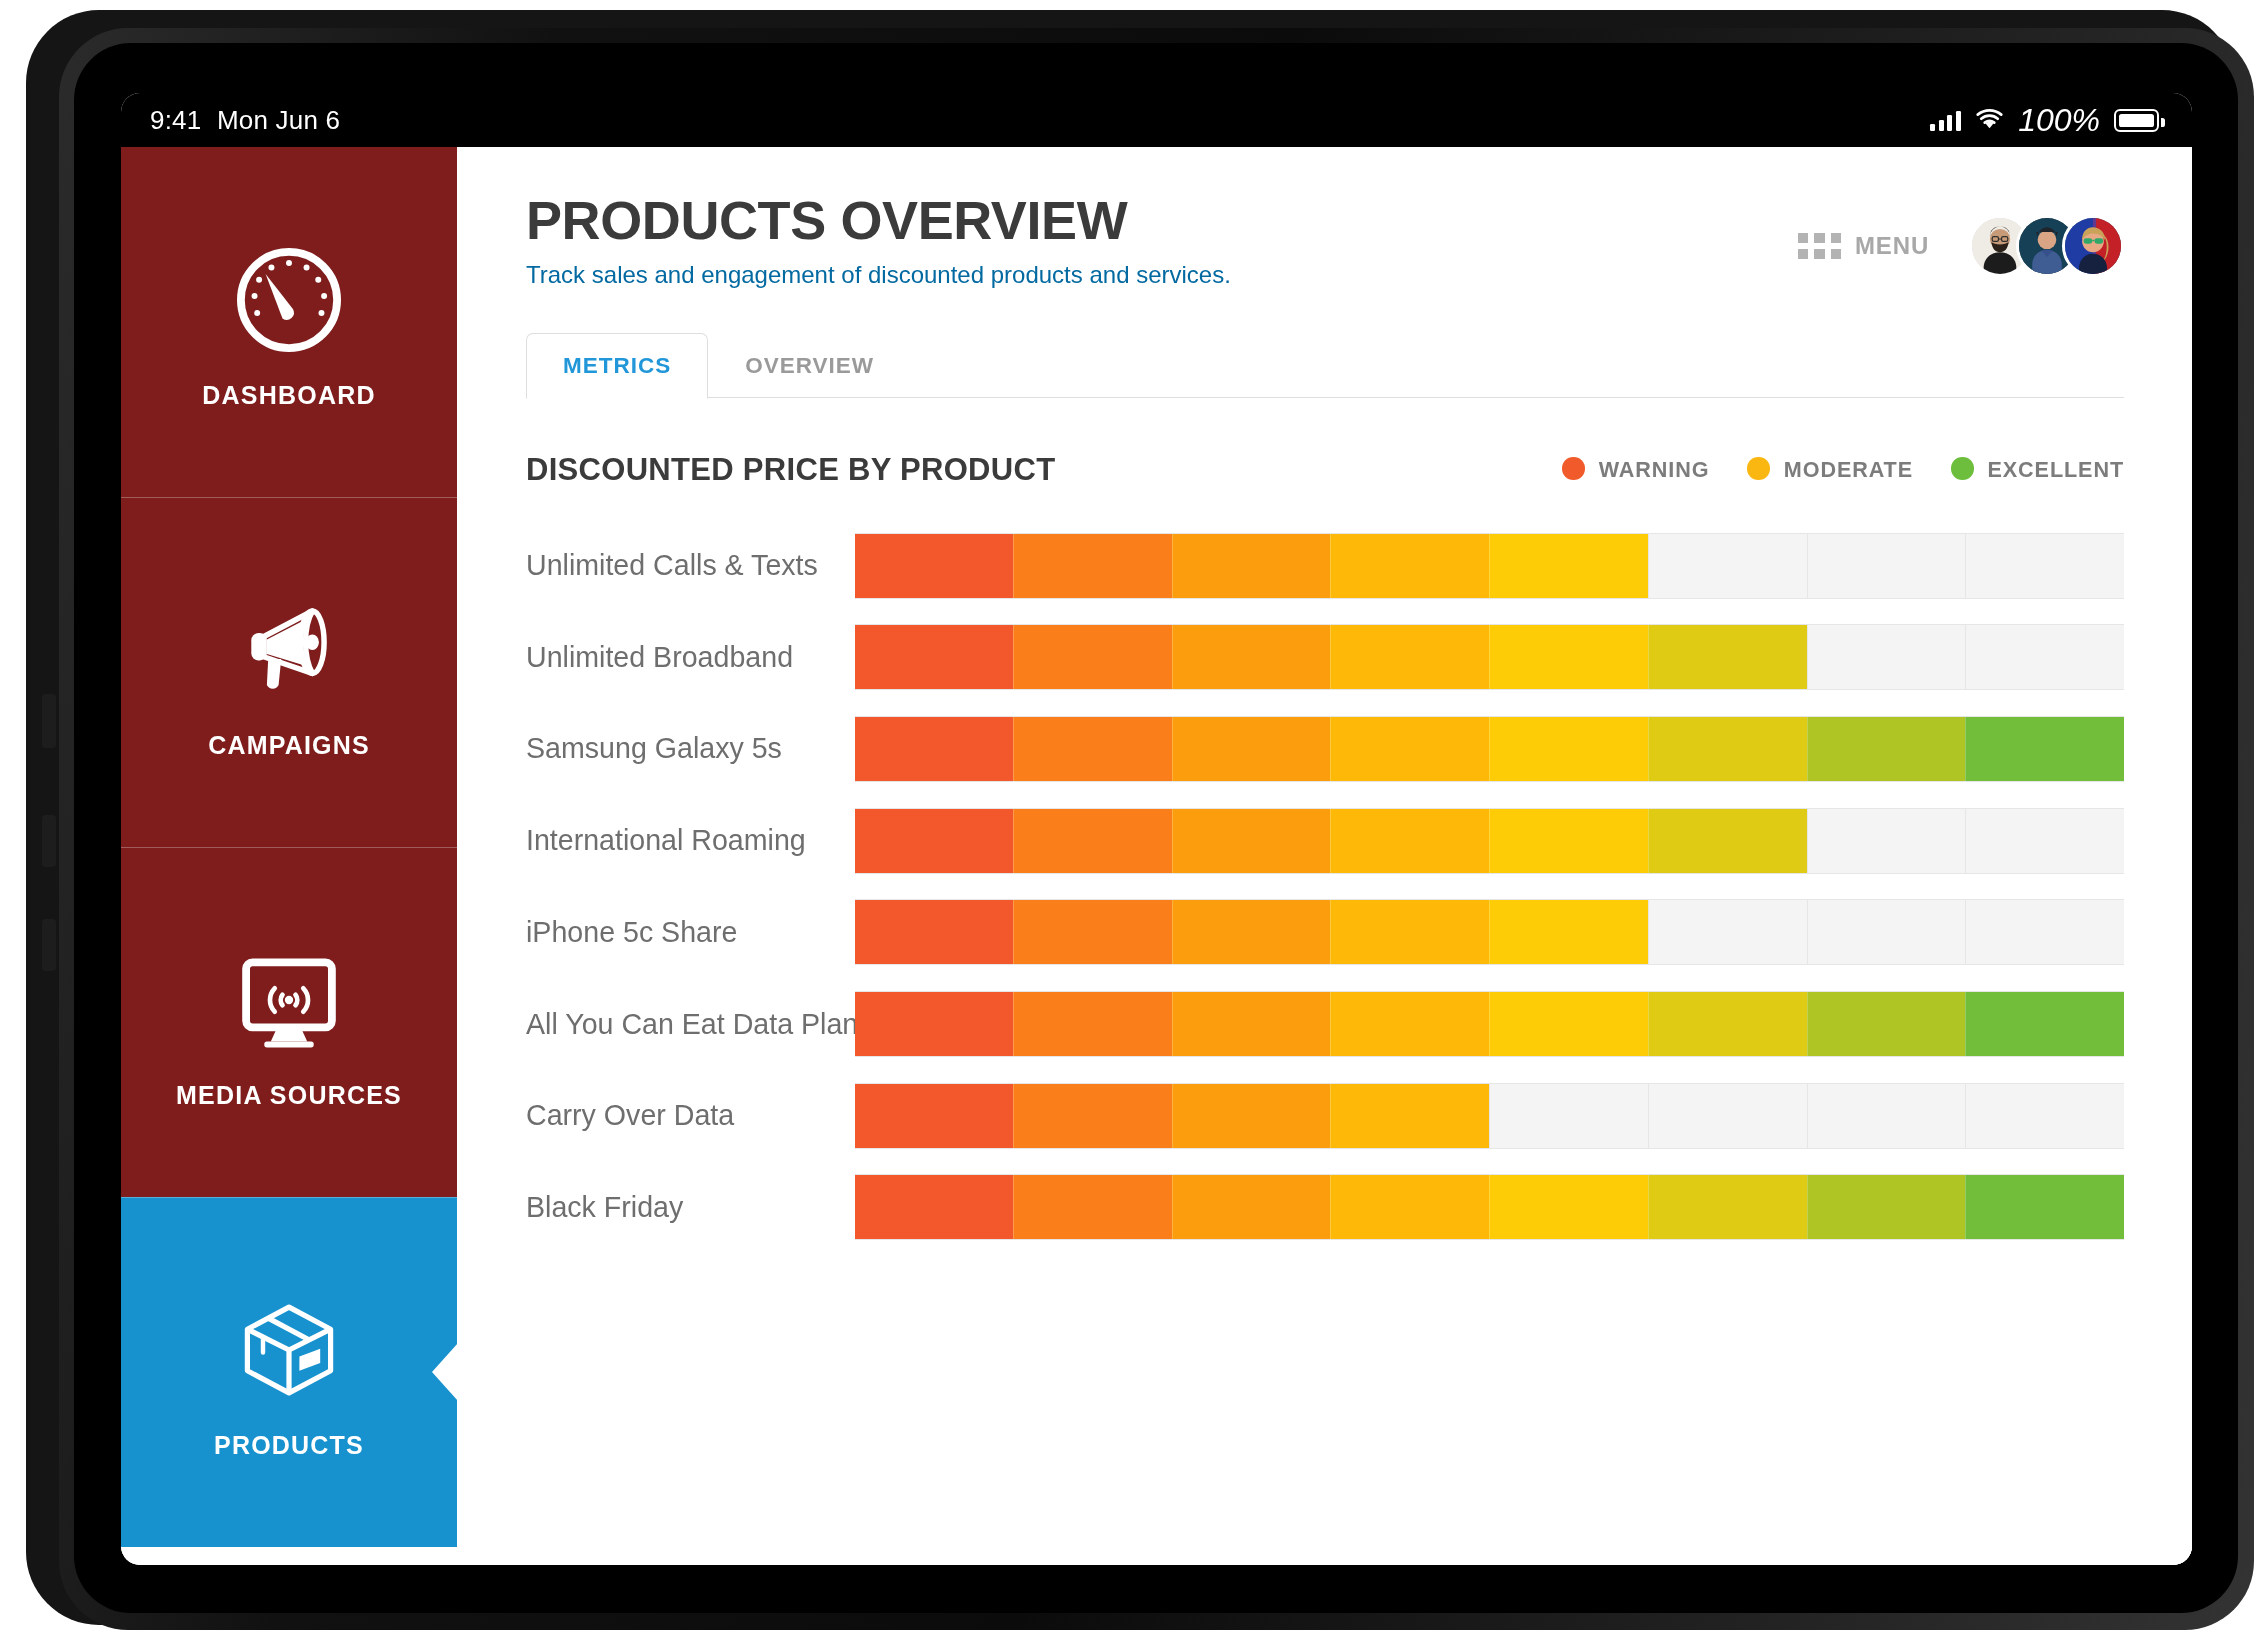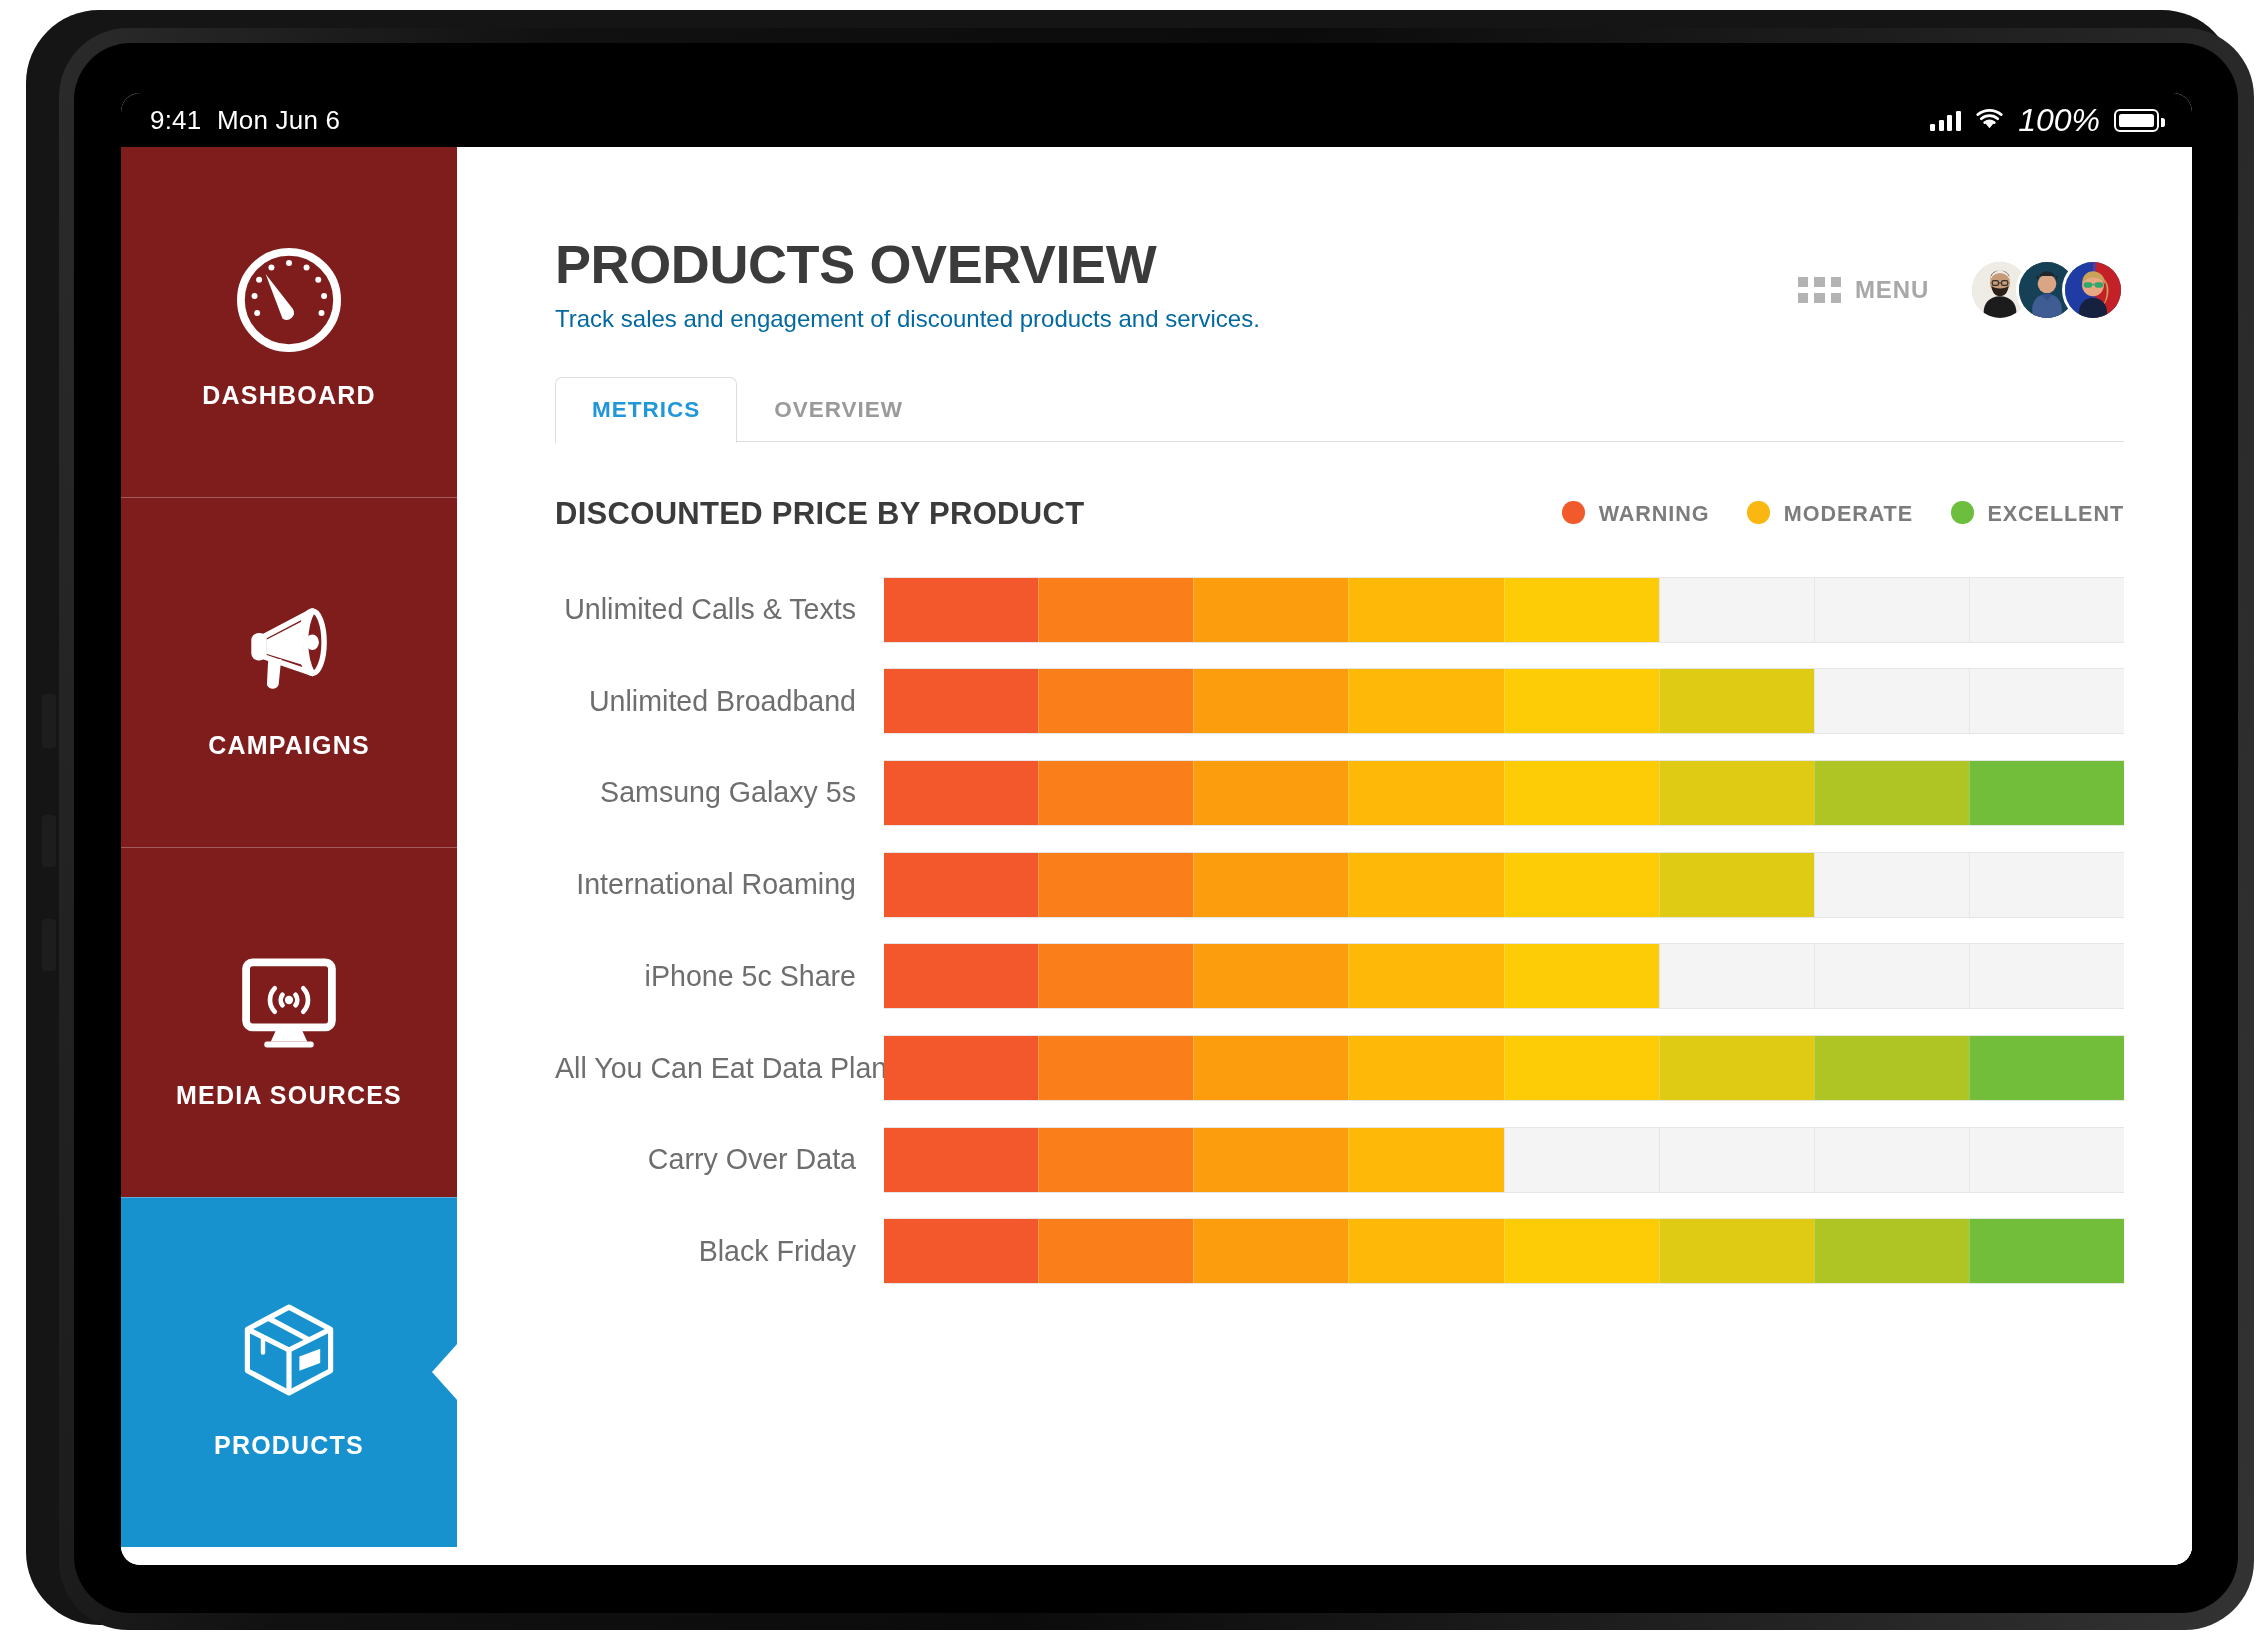--- a/index.html
+++ b/index.html
@@ -96,21 +96,21 @@
   .nav-icon svg { width:100%; height:100%; display:block; }
   .active-notch {
     position:absolute; right:-0.9px; top:50%; transform:translateY(-50%);
     width:0; height:0;
     border-top:29px solid transparent;
     border-bottom:29px solid transparent;
     border-right:26px solid #ffffff;
   }
 
   
-  .content { flex:1; padding:45px 68px 0 98px; position:relative; background:#fff;margin-top:44px; }
+  .content { flex:1; padding:45px 68px 0 69px; position:relative; background:#fff; }
 
   .head-row { display:flex; align-items:flex-start; }
   .page-title {
     font-size:54px; font-weight:700; color:#3b3b3b;
     letter-spacing:-0.4px; line-height:1.05;
   }
   .page-sub { margin-top:12px; font-size:24px; color:#0369a1; font-weight:400; }
   .head-right { margin-left:auto; display:flex; align-items:center; gap:19px; padding-top:22.5px; }
   .menu-btn { display:flex; align-items:center; gap:14px; cursor:pointer; }
   .grid-icon { display:grid; grid-template-columns:repeat(3,10.4px); grid-auto-rows:10.4px; gap:6px; }
@@ -151,21 +151,21 @@
   .legend { margin-left:auto; display:flex; align-items:center; gap:38px; }
   .legend-item { display:flex; align-items:flex-start; gap:14px; }
   .legend-dot { width:22.5px; height:22.5px; border-radius:50%; }
   .legend-text { font-size:21.6px; font-weight:700; color:#7c7c7c; letter-spacing:0.9px; }
 
   
   .chart { margin-top:36px; }
   .chart-row { display:flex; align-items:center; height:83px; }
   .chart-row + .chart-row { margin-top:8.7px; }
   .row-label {
-    width:329px; flex:0 0 329px; text-align:right; padding-right:28px;
+    width:329px; flex:0 0 329px; padding-right:28px;
     font-size:28.6px; color:#6e6e6e; font-weight:400; white-space:nowrap;
   }
   .track {
     flex:1; height:66px; display:flex; background:#f4f4f4;
     border-top:0.9px solid #e6e6e6; border-bottom:0.9px solid #e6e6e6;
     position:relative;
   }
   .cell { flex:1 1 0; height:100%; position:relative; }
   .cell + .cell { border-left:0.9px solid #e6e6e6; }
   .cell.filled + .cell.filled { border-left:0.9px solid rgba(255,255,255,.22); }

